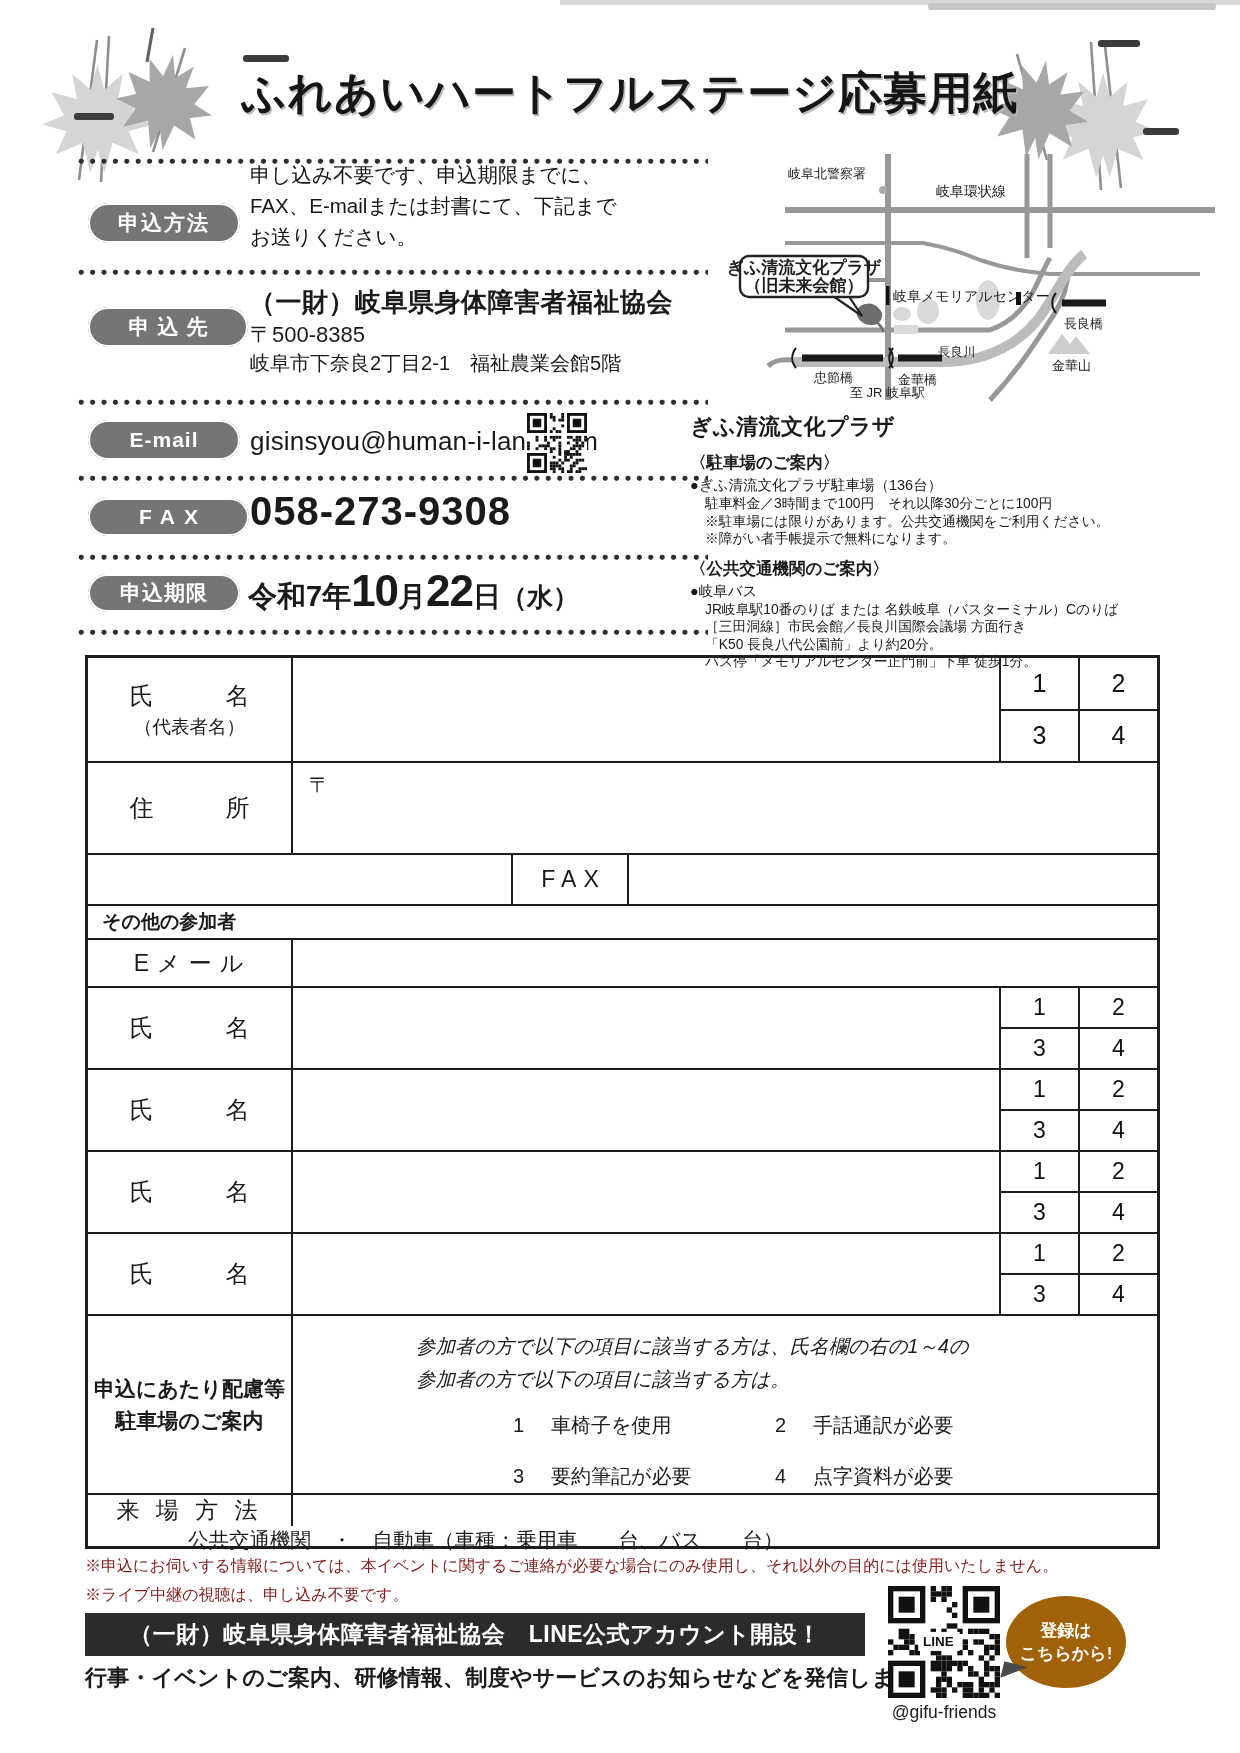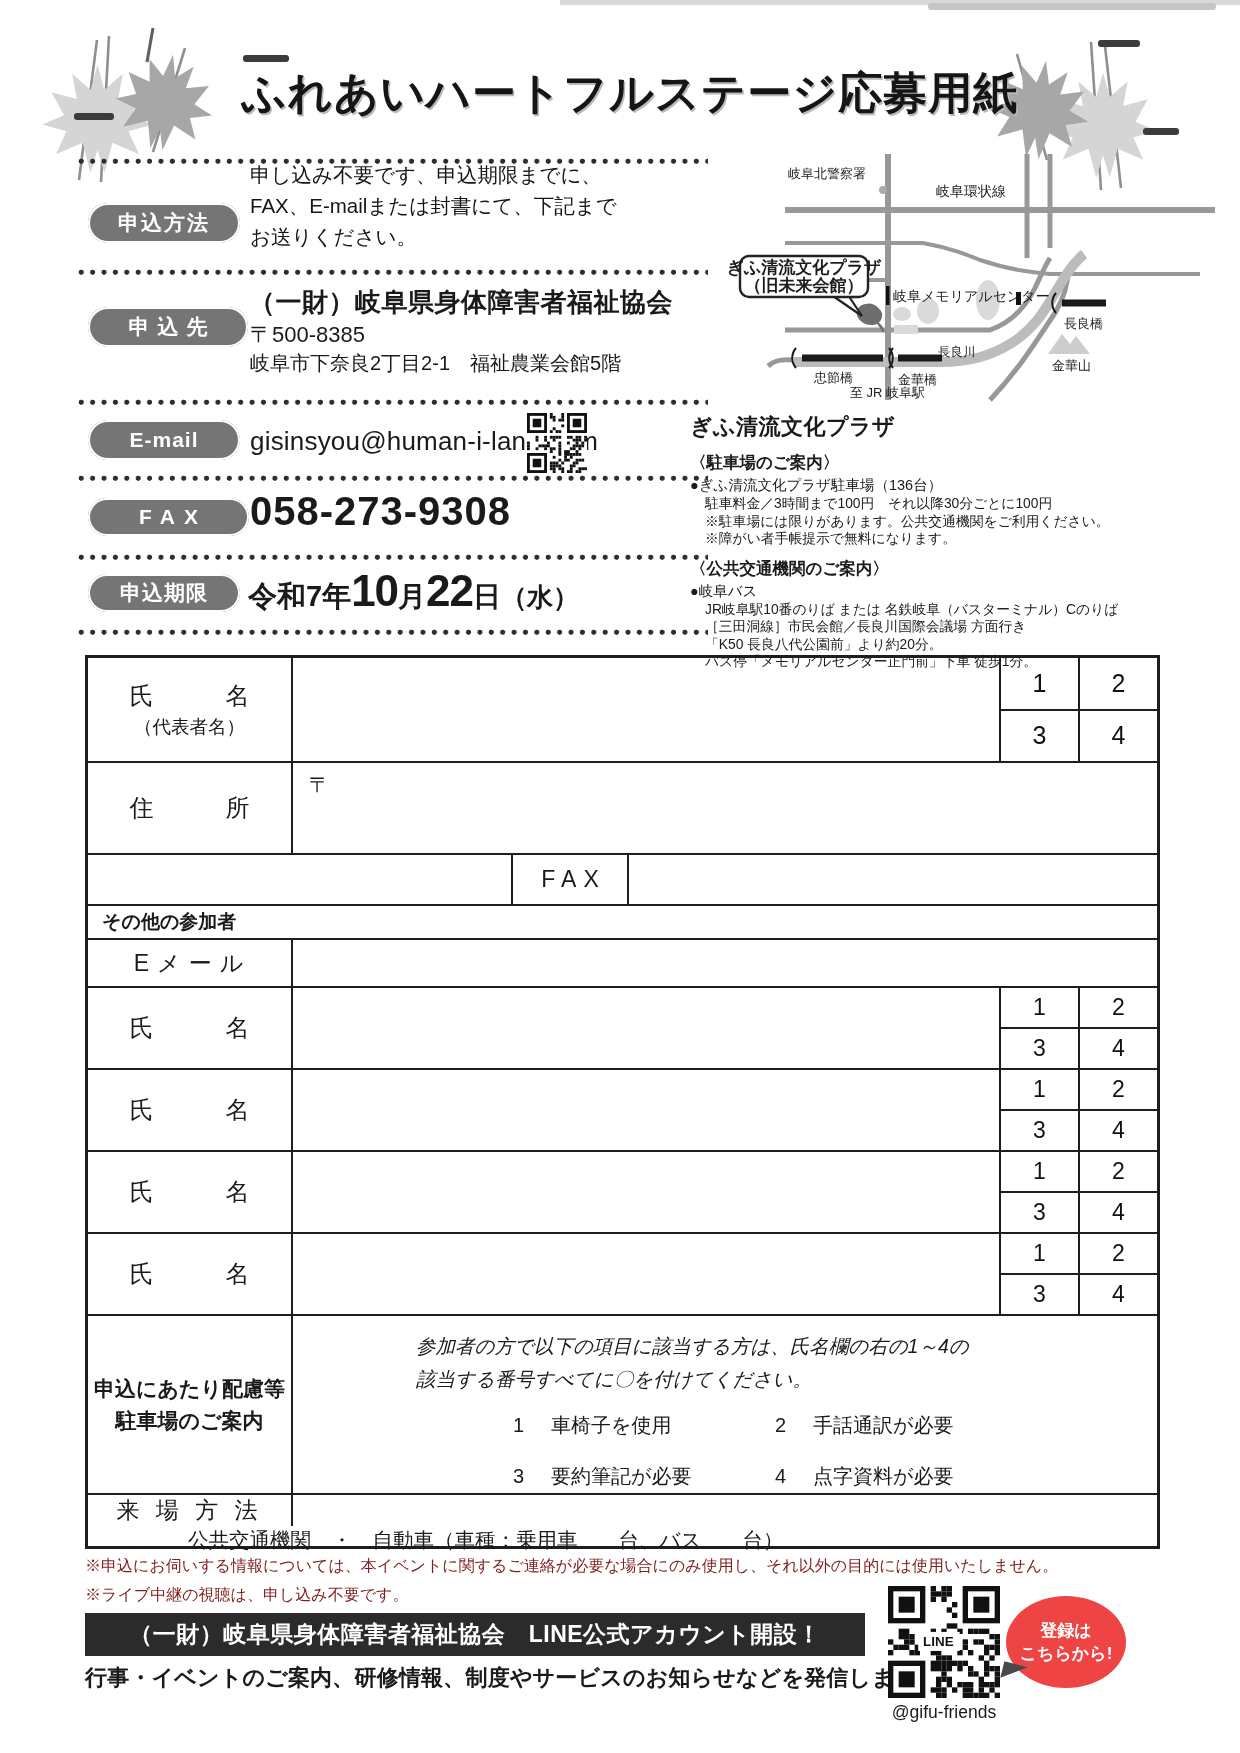--- a/index.html
+++ b/index.html
@@ -100,21 +100,21 @@
   .arrival-label{font-size:23px;font-weight:500;letter-spacing:5px;}
   .arrival-val{display:flex;align-items:center;padding-left:100px;font-size:20.5px;}
   
   .note{position:absolute;left:85px;width:1155px;font-size:16px;color:#7f1d1d;}
   .note1{top:1556px;} .note2{top:1585px;}
   .banner{position:absolute;left:85px;top:1613px;width:780px;height:43px;background:#2b2b2b;color:#fff;
           display:flex;align-items:center;justify-content:center;font-size:23px;font-weight:bold;letter-spacing:.5px;}
   .line-desc{position:absolute;left:85px;top:1663px;font-size:22px;font-weight:bold;letter-spacing:.2px;}
   .qr-line{position:absolute;left:888px;top:1586px;width:112px;height:112px;}
   .qr-account{position:absolute;left:876px;top:1702px;width:136px;text-align:center;font-size:17.5px;}
-  .bubble{position:absolute;left:1006px;top:1596px;width:120px;height:92px;background:#ef4444;border-radius:50%;
+  .bubble{position:absolute;left:1006px;top:1596px;width:120px;height:92px;background:#a16207;border-radius:50%;
           display:flex;flex-direction:column;align-items:center;justify-content:center;color:#fff;
           font-size:17px;font-weight:bold;line-height:23px;}
   .bubble-tail{position:absolute;left:1002px;top:1664px;width:0;height:0;border-style:solid;
                border-width:17px 24px 0 0;border-color:#4a4a4a transparent transparent transparent;transform:rotate(14deg);}
 </style>
 </head>
 <body>
 
 <div class="page">
 
@@ -471,21 +471,21 @@
       </div>
     </div>
 
     <div class="frow r-care">
       <div class="flabel care-label">
         <div>申込にあたり配慮等</div>
         <div>駐車場のご案内</div>
       </div>
       <div class="fcontent care-body">
         <div class="care-line">参加者の方で以下の項目に該当する方は、氏名欄の右の1～4の</div>
-        <div class="care-line">該当する番号すべてに〇を付けてください。</div>
+        <div class="care-line">参加者の方で以下の項目に該当する方は。</div>
         <div class="care-items">
           <div class="care-item">
               <span class="ci-num">1</span>
               <span>車椅子を使用</span>
             </div>
           <div class="care-item">
               <span class="ci-num">2</span>
               <span>手話通訳が必要</span>
             </div>
           <div class="care-item">

